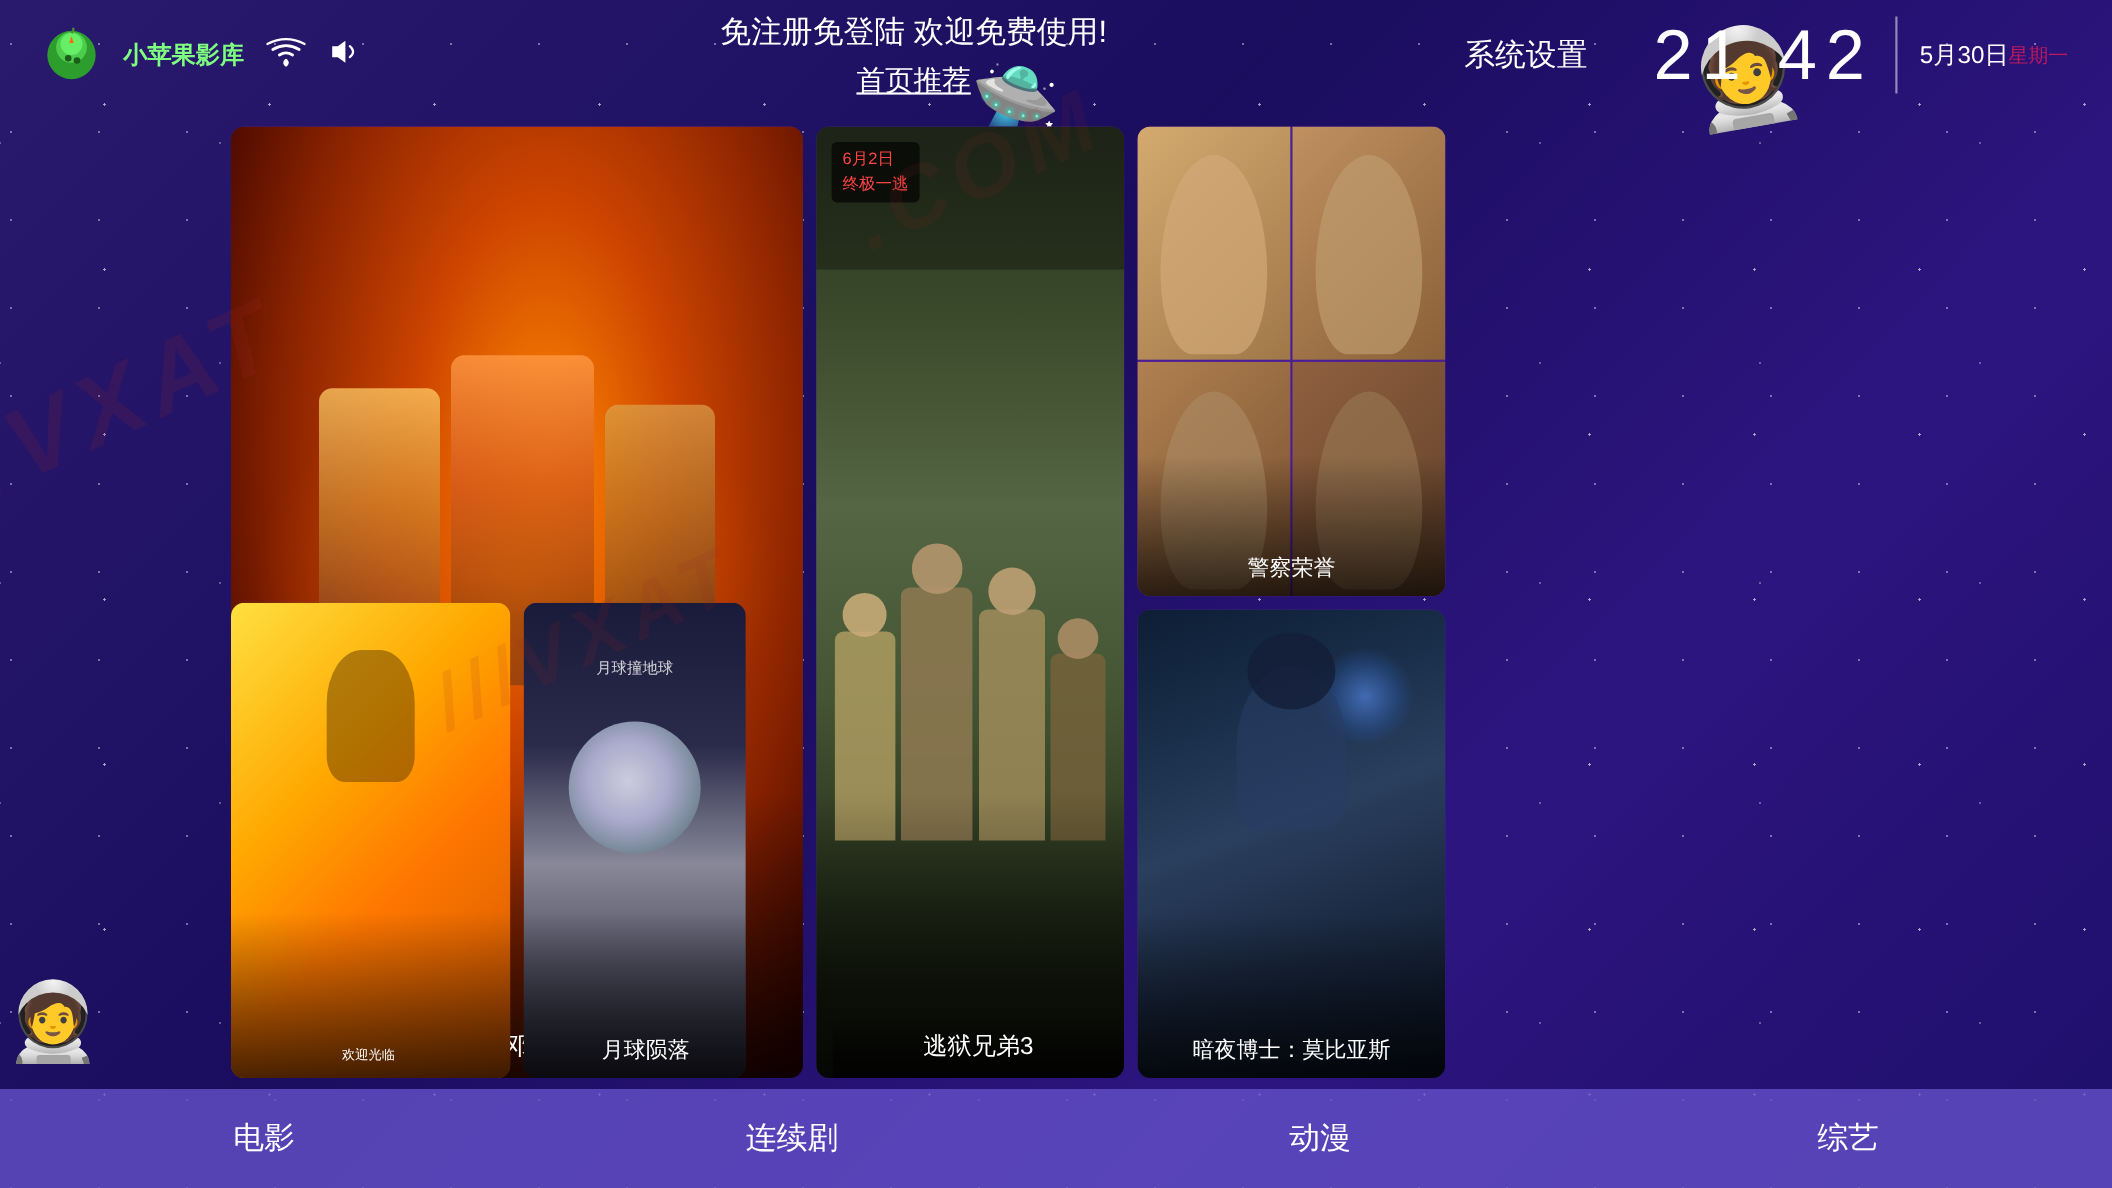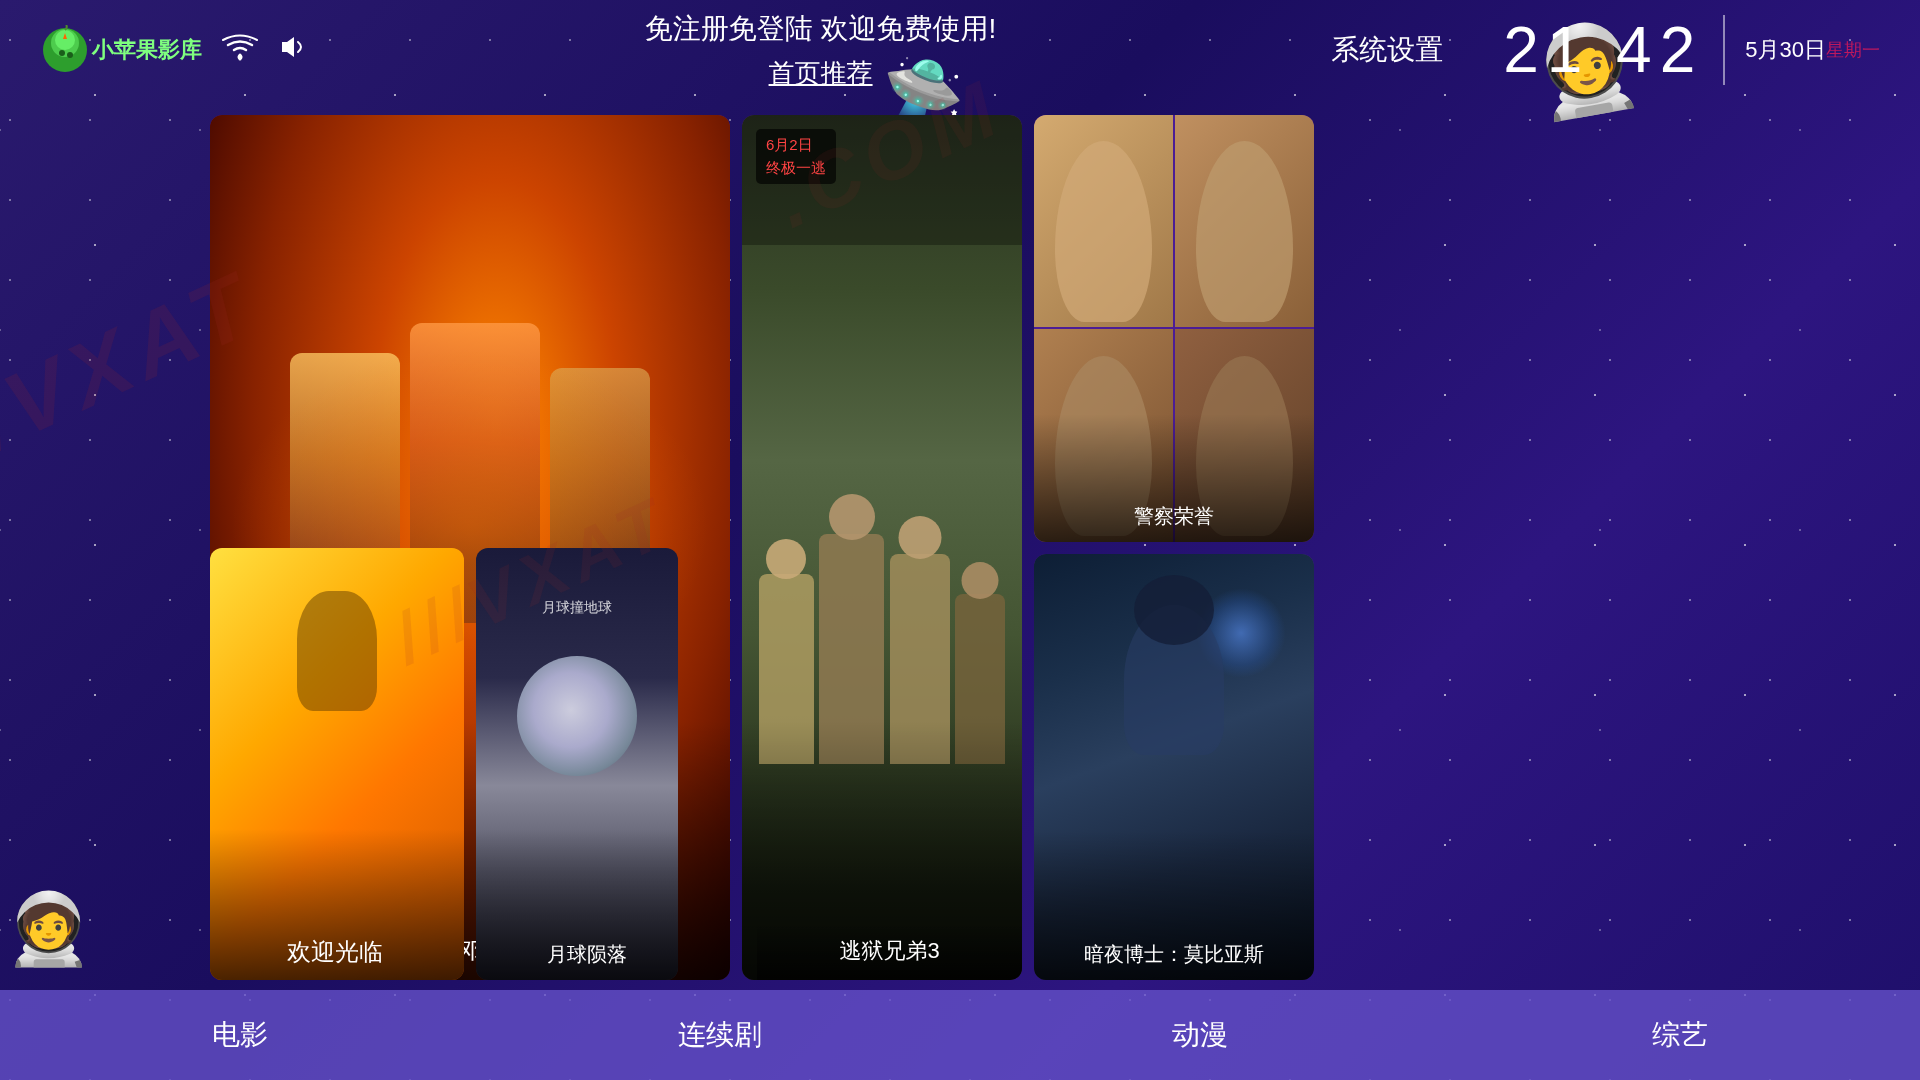--- a/index.html
+++ b/index.html
@@ -35,21 +35,21 @@
       height: 100px;
       display: flex;
       align-items: center;
       padding: 0 40px;
       z-index: 10;
     }
 
     .logo-area {
       display: flex;
       align-items: center;
-      gap: 2px;
+      gap: 22px;
     }
     .logo-icon {
       width: 50px;
       height: 50px;
     }
     .logo-text {
       font-size: 22px;
       color: #7fff7f;
       font-weight: bold;
     }
@@ -341,21 +341,21 @@
   
 </div>
 
 <div style="position:absolute;top:calc(115px + (1080px - 100px - 115px - 24px)/2 + 12px);left:210px;width:254px;bottom:100px;z-index:12;border-radius:12px;overflow:hidden;cursor:pointer;">
   <div style="width:100%;height:100%;position:relative;">
     <div style="position:absolute;inset:0;background:linear-gradient(135deg,#FFE040 0%,#FFA800 35%,#FF7700 60%,#cc5500 100%);"></div>
 
     <div style="position:absolute;top:10%;left:50%;transform:translateX(-50%);width:80px;height:120px;background:rgba(100,60,0,0.5);border-radius:40% 40% 20% 20%;"></div>
     <div style="position:absolute;bottom:0;left:0;right:0;height:35%;background:linear-gradient(transparent,rgba(0,0,0,0.7));"></div>
   </div>
-  <div style="position:absolute;bottom:0;left:0;right:4px;padding:12px 16px;font-size:24px;color:white;text-align:center;">
+  <div style="position:absolute;bottom:0;left:0;right:4px;padding:12px 16px;font-size:12px;color:white;text-align:center;">
     <span>欢迎光临</span>
   </div>
 </div>
 
 <div style="position:absolute;top:calc(115px + (1080px - 100px - 115px - 24px)/2 + 12px);left:476px;width:202px;bottom:100px;z-index:12;border-radius:12px;overflow:hidden;cursor:pointer;">
   <div style="width:100%;height:100%;position:relative;">
     <div style="position:absolute;inset:0;background:linear-gradient(180deg,#1a1a3a 0%,#2a2a4a 30%,#888899 55%,#555566 75%,#222233 100%);"></div>
 
     <div style="position:absolute;top:25%;left:50%;transform:translateX(-50%);width:120px;height:120px;background:radial-gradient(circle at 45% 45%,#ccccdd 0%,#aaaacc 40%,#778899 70%,#445566 100%);border-radius:50%;"></div>
 

